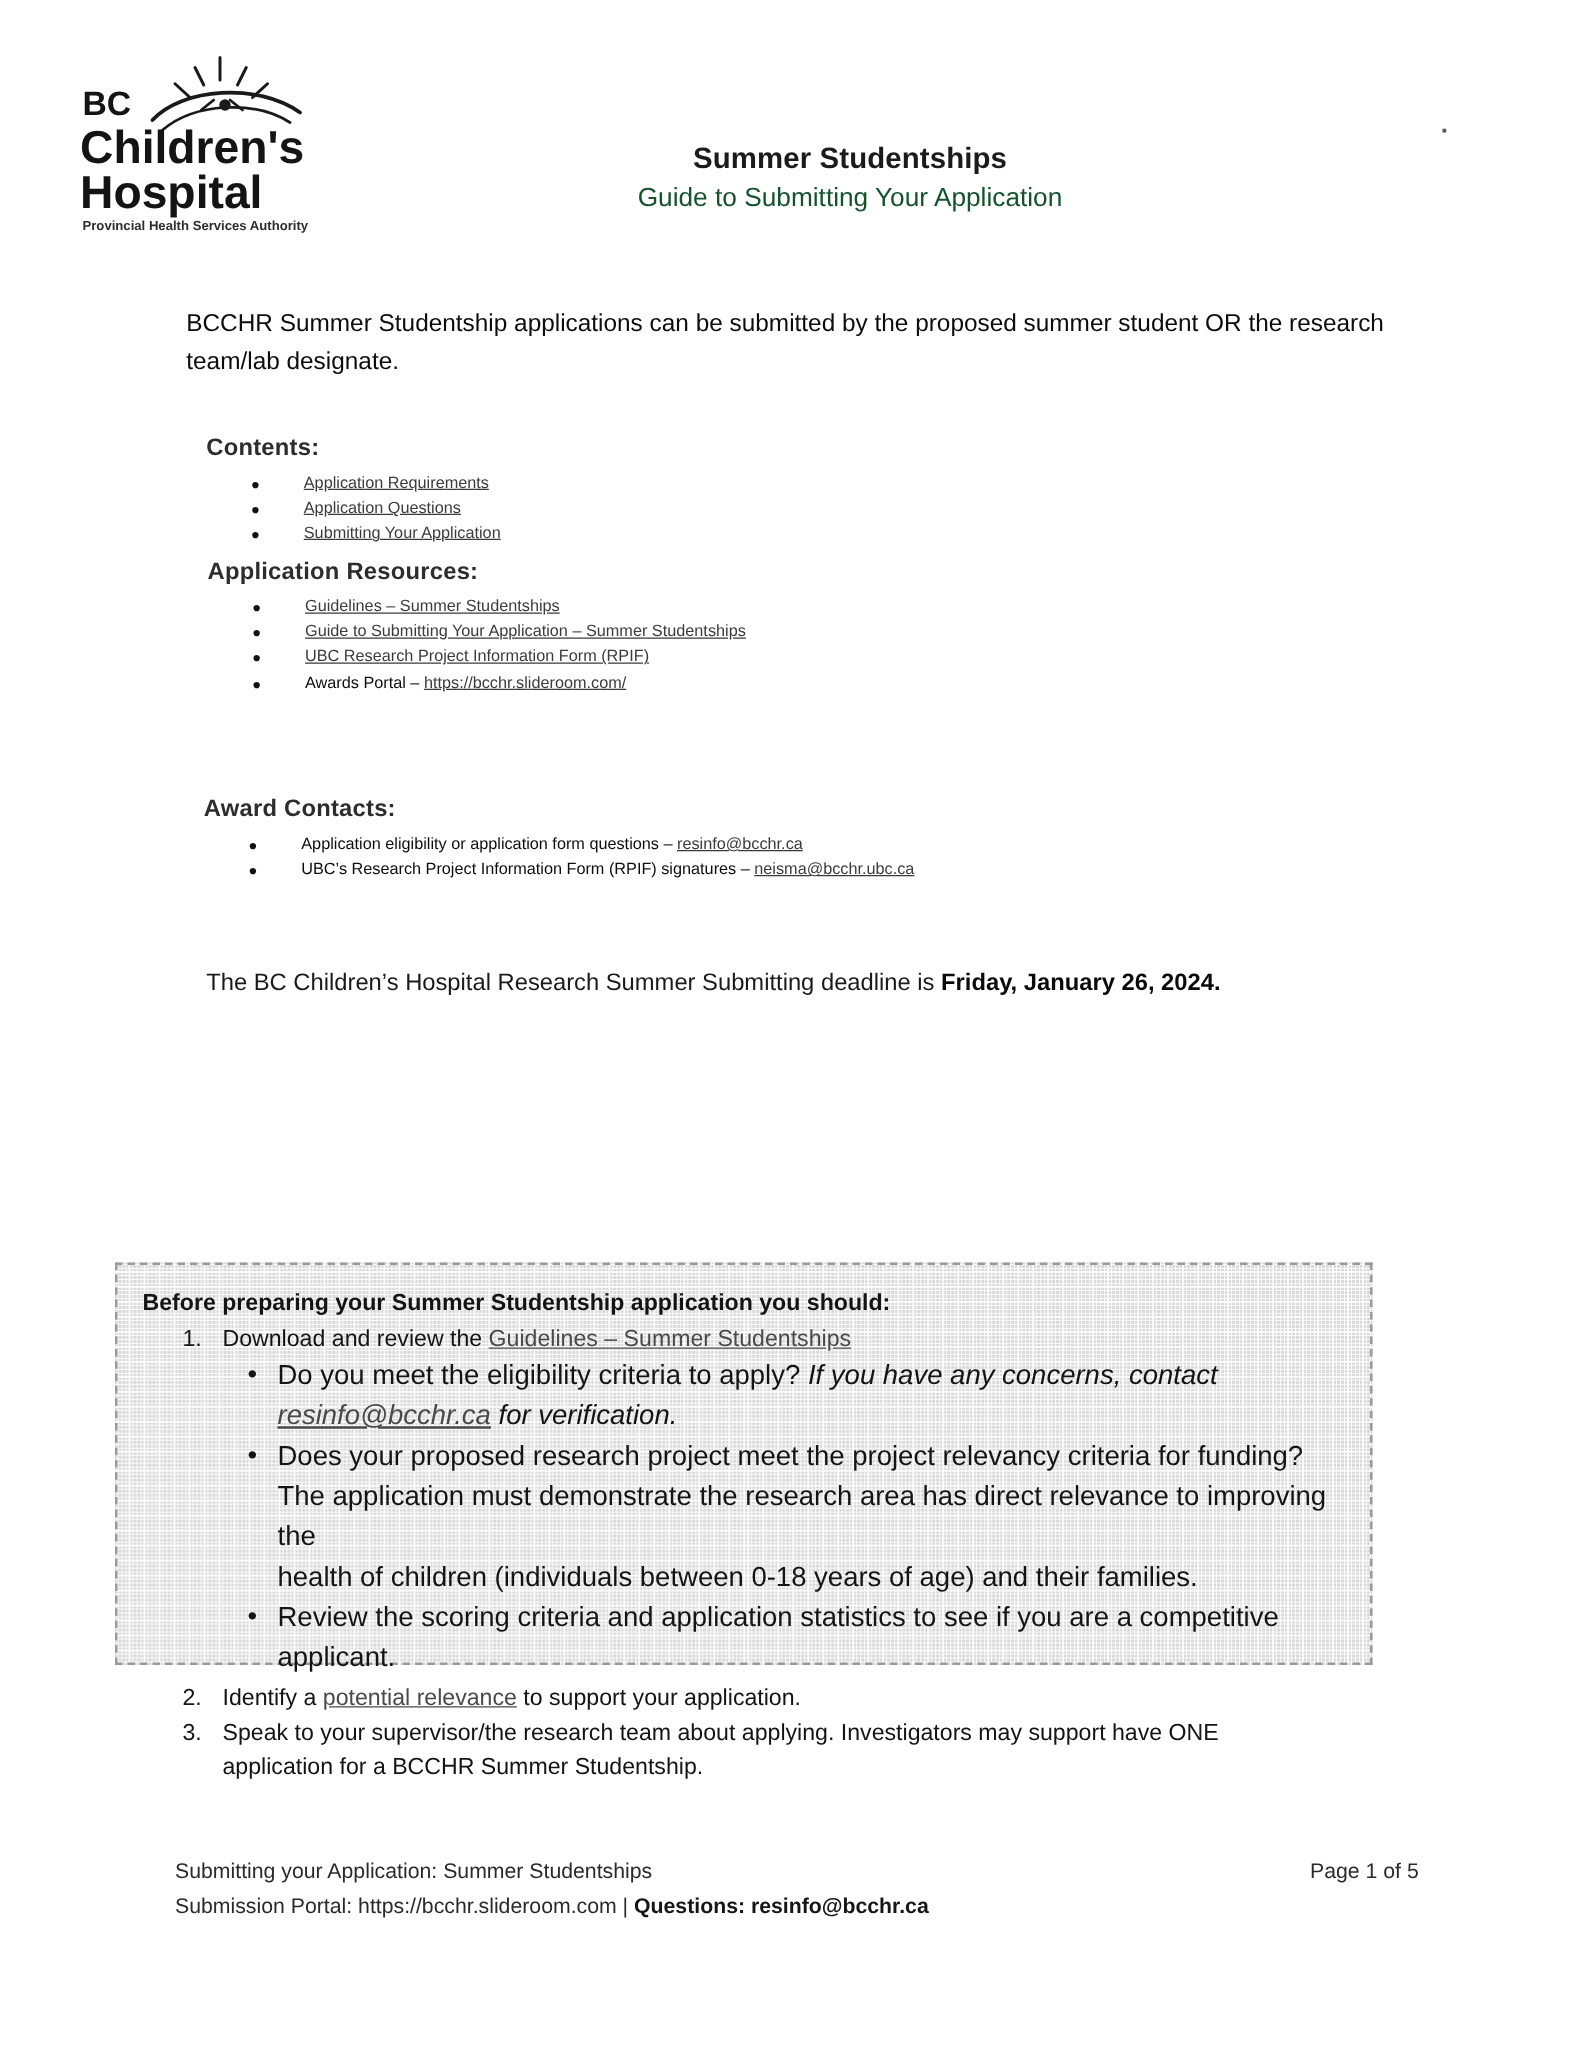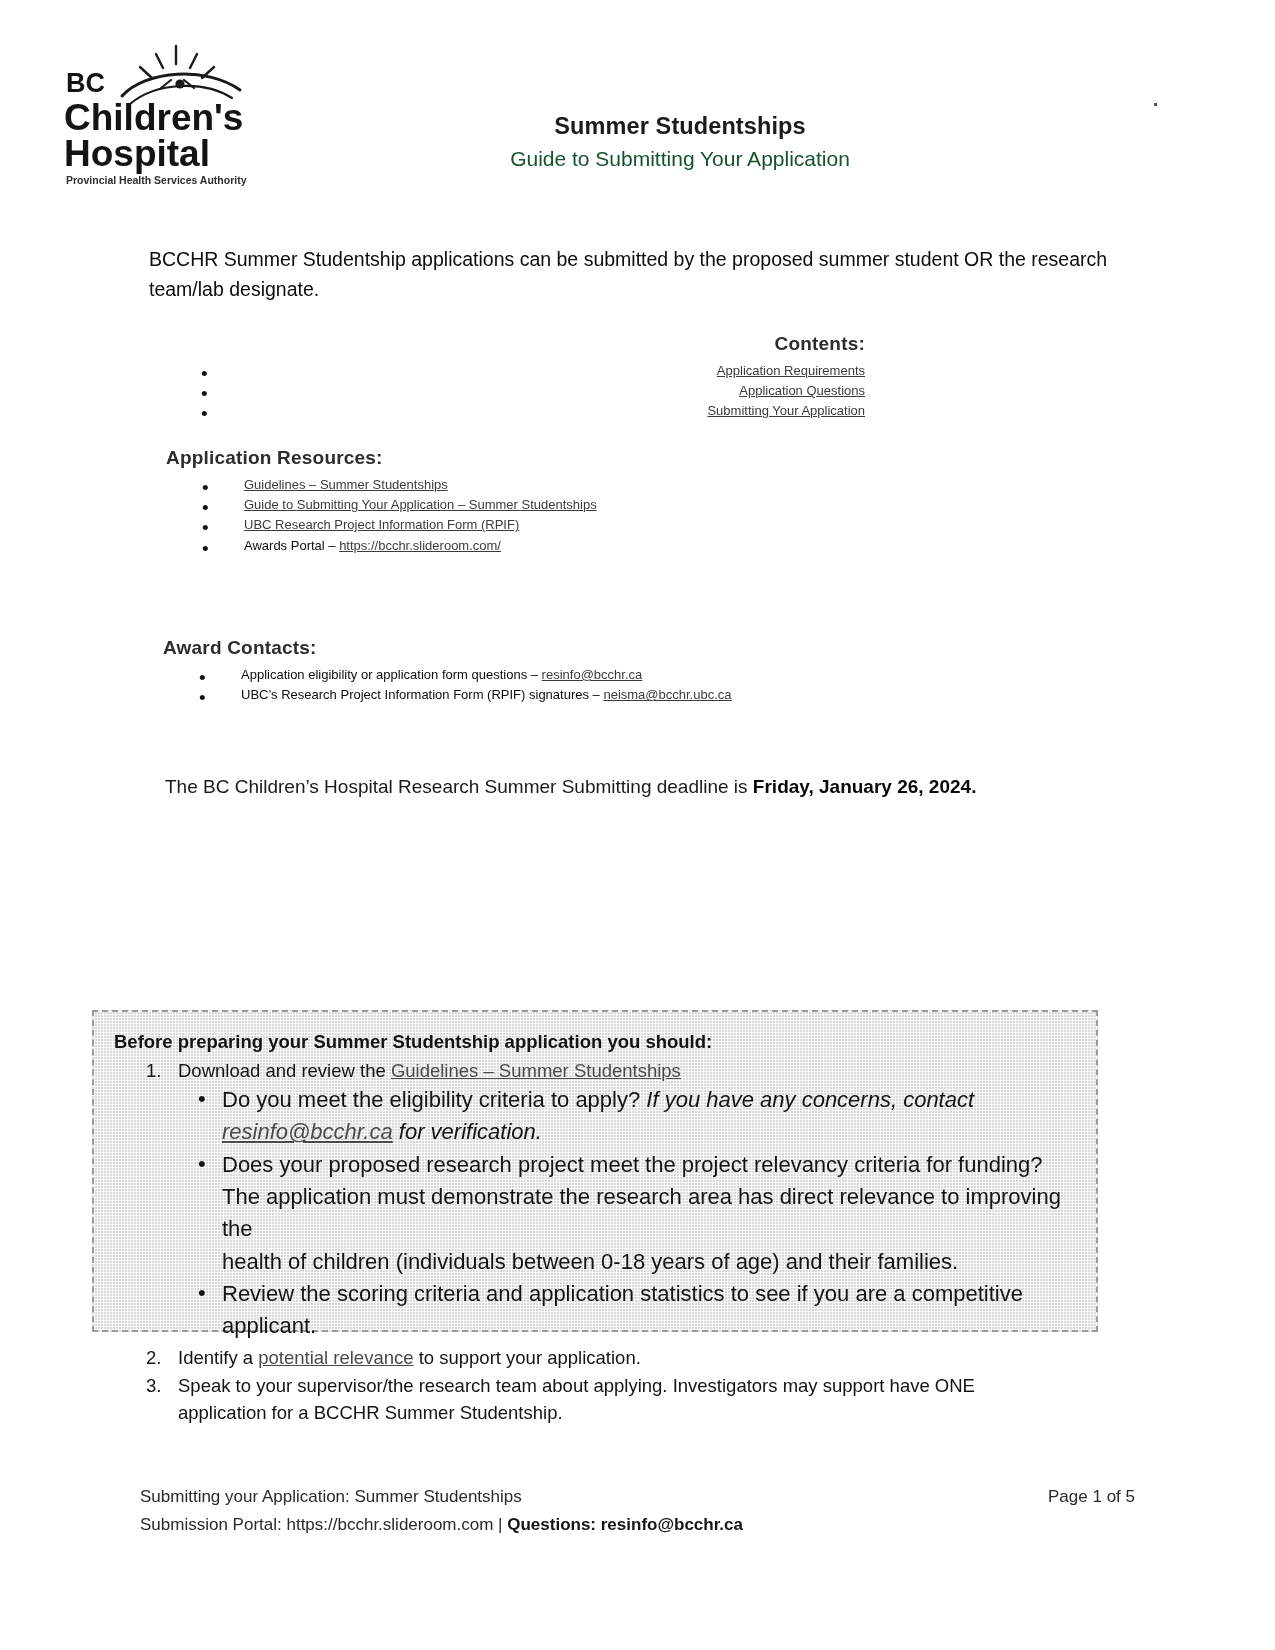--- a/index.html
+++ b/index.html
@@ -85,21 +85,21 @@
   }
 
   .sec-heading {
     font-size: 19px;
     font-weight: bold;
     color: #2d2d2d;
     letter-spacing: .2px;
   }
 
   .blk { position: absolute; }
-  .blk-contents { left: 165px; top: 333px; width: 700px; text-align: right; }
+  .blk-contents { left: 165px; top: 348px; width: 700px; }
   .blk-resources { left: 166px; top: 447px; width: 900px; }
   .blk-contacts { left: 163px; top: 637px; width: 940px; }
 
   ul.bul {
     list-style: none;
     margin: 6px 0 0 0;
     padding: 0;
   }
   ul.bul > li {
     position: relative;

